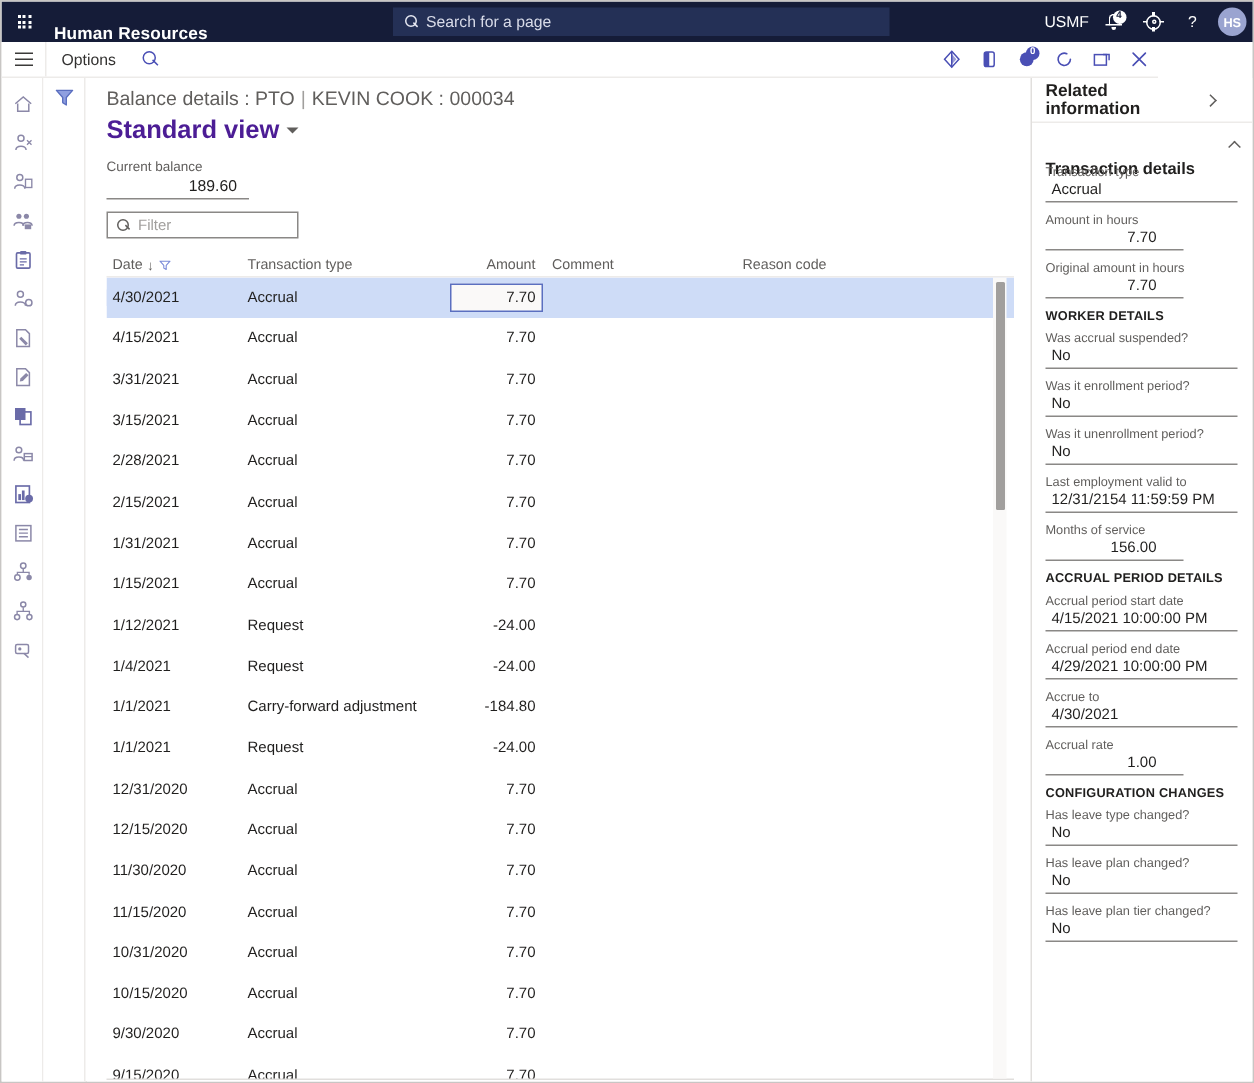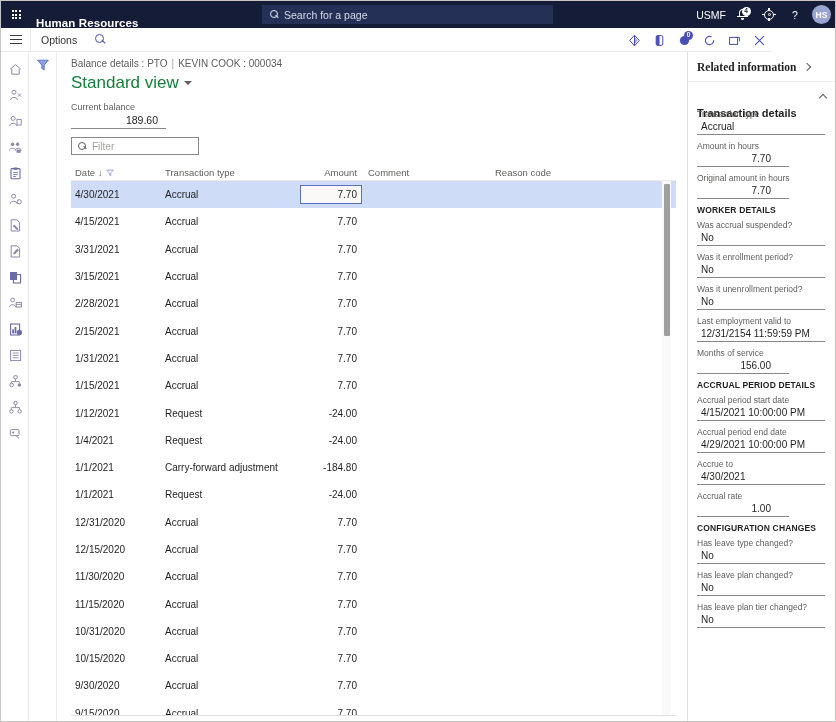--- a/index.html
+++ b/index.html
@@ -37,21 +37,21 @@
     grid-template-rows: repeat(3, 2px);
     gap: 1.5px;
   }
   .waffle-grid i { display: block; width: 2px; height: 2px; background: #ffffff; }
   .app-title {
     font-size: 11.5px; font-weight: bold; letter-spacing: .1px;
     margin-left: 5px; color: #ffffff; white-space: nowrap; margin-top: 16px;
   }
   .topsearch {
     position: absolute; left: 261px; top: 4px;
-    width: 291px; height: 19px;
+    width: 331px; height: 19px;
     background: #243056;
     display: flex; align-items: center; gap: 5px;
     padding-left: 8px;
     cursor: text;
   }
   .topsearch .mag { width: 9px; height: 9px; position: relative; display:block; }
   .topsearch .mag::before {
     content:""; position:absolute; left:0; top:0;
     width:6px; height:6px; border:1px solid #e6e8f2; border-radius:50%;
   }
@@ -171,26 +171,26 @@
     display: block;
   }
   .content {
     position: absolute; top: 51px; left: 57px;
     width: 630px; height: 671px;
     background: #ffffff;
     padding: 6px 0 0 13px;
     overflow: hidden;
   }
   .breadcrumb {
-    font-size: 10px; color: #605e5c; margin-bottom: 4px;
+    font-size: 13px; color: #605e5c; margin-bottom: 4px;
     display: flex; align-items: center; gap: 4px;
   }
   .breadcrumb .sep { color: #a19f9d; }
   .view-title {
-    font-size: 17px; color: #15803d; font-weight: normal;
+    font-size: 17px; color: #4c1d95; font-weight: bold;
     display: flex; align-items: baseline; gap: 5px; margin-bottom: 9px;
   }
   .chev-dn {
     width: 0; height: 0; border-left: 4px solid transparent;
     border-right: 4px solid transparent; border-top: 4.5px solid #605e5c;
     position: relative; top: -3px; cursor: pointer;
   }
   .fld-label { font-size: 9px; color: #605e5c; margin-bottom: 1px; }
   .balance-box {
     width: 95px; border-bottom: 1px solid #8a8886;
@@ -273,21 +273,20 @@
     background: #ffffff;
     border-left: 1px solid #e1dfdd;
     overflow: hidden;
   }
   .rp-head {
     height: 30px; display: flex; align-items: center;
     justify-content: space-between;
     padding: 0 25px 0 9px;
     border-bottom: 1px solid #edebe9;
     cursor: pointer;
-    font-family: Liberation Serif, serif;
   }
   .rp-head .t { font-size: 11.5px; color: #201f1e; font-weight: bold; }
   .chev-r {
     width: 6px; height: 6px; border-right: 1.2px solid #605e5c;
     border-top: 1.2px solid #605e5c; transform: rotate(45deg);
   }
   .chev-up {
     width: 6px; height: 6px; border-left: 1.2px solid #605e5c;
     border-top: 1.2px solid #605e5c; transform: rotate(45deg);
     position: relative; top: 2px;

